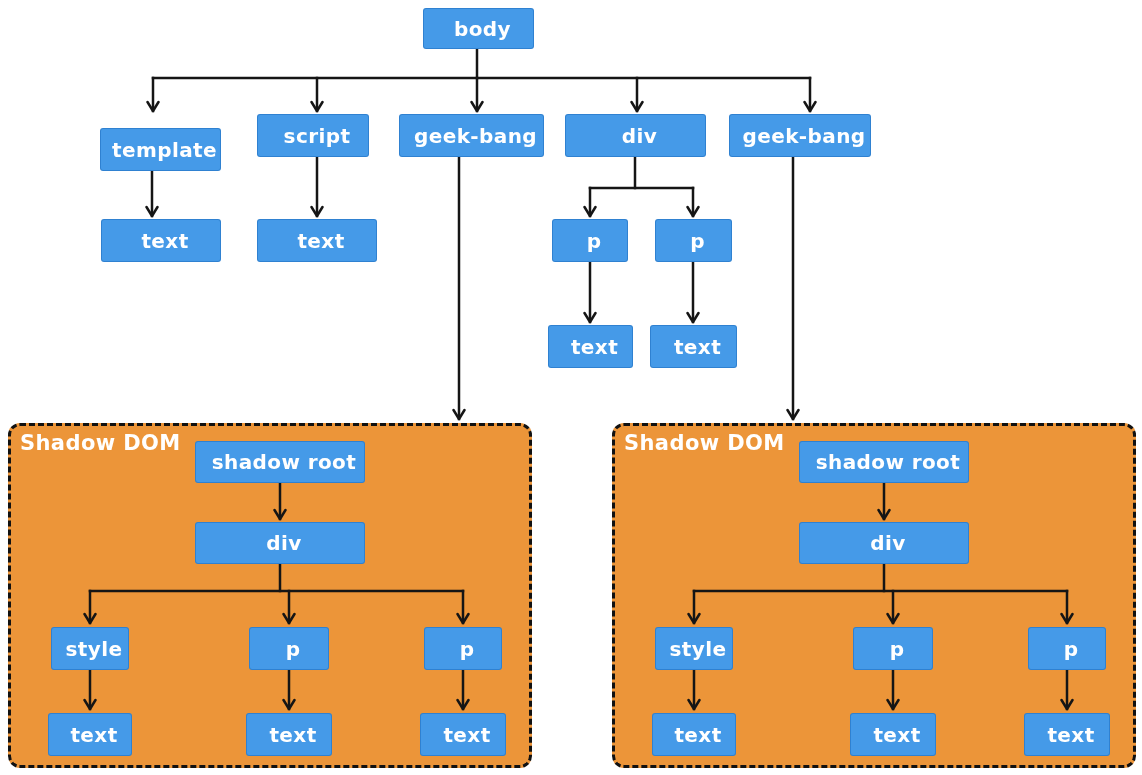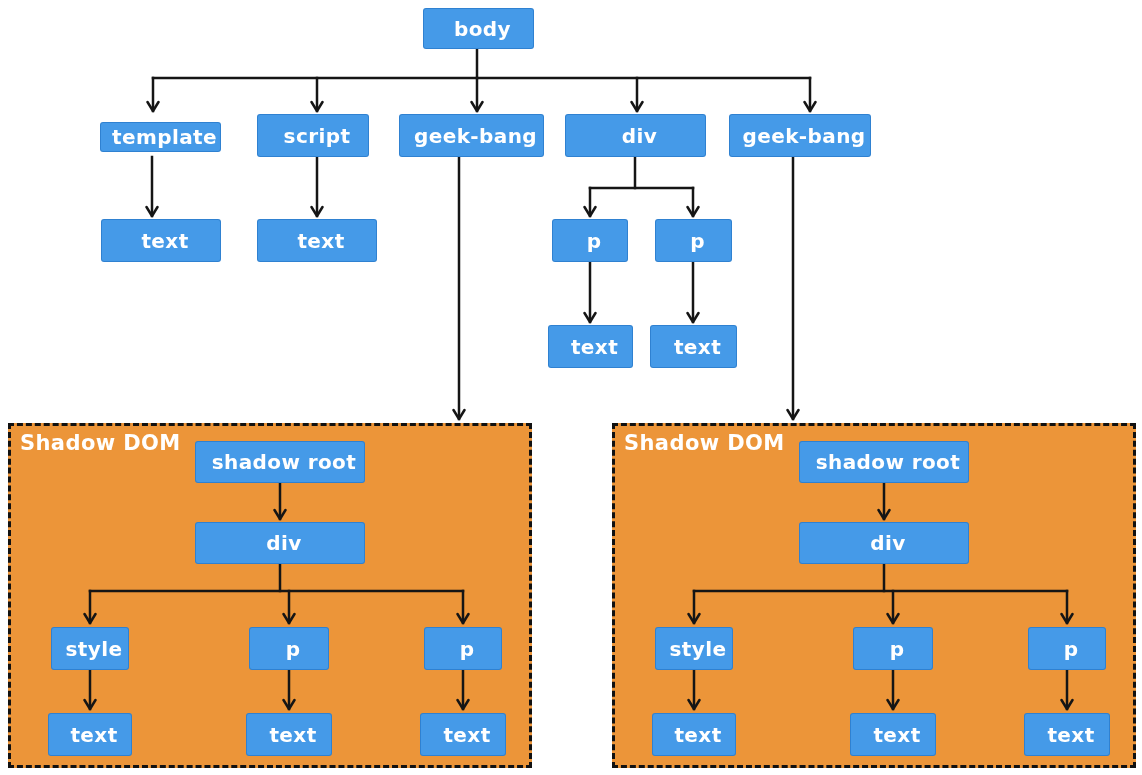--- a/index.html
+++ b/index.html
@@ -13,21 +13,21 @@
   .wires path{stroke:var(--edge);stroke-width:2.5;fill:none;stroke-linecap:square;}
   .wires marker path{stroke:var(--edge);stroke-width:2.5;fill:none;stroke-linecap:round;stroke-linejoin:round;}
   .node{
     position:absolute;z-index:2;display:flex;align-items:center;justify-content:center;
     background:var(--node-fill);color:var(--node-text);
     font-size:20px;font-weight:700;letter-spacing:.4px;
     border-radius:3px;border:1px solid rgba(30,110,190,.55);box-sizing:border-box;padding-left:8px;
   }
   .region{
     position:absolute;z-index:0;background:var(--region-fill);
-    border:3px dashed #111;box-sizing:border-box;border-radius:0;
+    border:3px dashed #111;box-sizing:border-box;border-radius:12px;
   }
   .region-label{
     position:absolute;left:9px;top:5px;color:#ffffff;
     font-size:21px;font-weight:700;letter-spacing:.4px;white-space:nowrap;
   }
 </style>
 </head>
 <body>
 
 <div class="stage" style="--node-fill: #459ae8; --node-text: #ffffff; --region-fill: #ec9539; --edge: #151515; --bg: #ffffff;">
@@ -89,21 +89,21 @@
       <path d="M893,591 V623" marker-end="url(#arw)"></path>
       <path d="M1067,591 V623" marker-end="url(#arw)"></path>
       <path d="M694,670 V709" marker-end="url(#arw)"></path>
       <path d="M893,670 V709" marker-end="url(#arw)"></path>
       <path d="M1067,670 V709" marker-end="url(#arw)"></path>
     </g>
   </svg>
 
   <div class="node" style="left:423px;top:8px;width:111px;height:41px">body</div>
 
-  <div class="node" style="left:100px;top:122px;width:121px;height:30px">template</div>
+  <div class="node" style="left:100px;top:128px;width:121px;height:43px">template</div>
   <div class="node" style="left:257px;top:114px;width:112px;height:43px">script</div>
   <div class="node" style="left:399px;top:114px;width:145px;height:43px">geek-bang</div>
   <div class="node" style="left:565px;top:114px;width:141px;height:43px">div</div>
   <div class="node" style="left:729px;top:114px;width:142px;height:43px">geek-bang</div>
 
   <div class="node" style="left:101px;top:219px;width:120px;height:43px">text</div>
   <div class="node" style="left:257px;top:219px;width:120px;height:43px">text</div>
   <div class="node" style="left:552px;top:219px;width:76px;height:43px">p</div>
   <div class="node" style="left:655px;top:219px;width:77px;height:43px">p</div>
   <div class="node" style="left:548px;top:325px;width:85px;height:43px">text</div>

